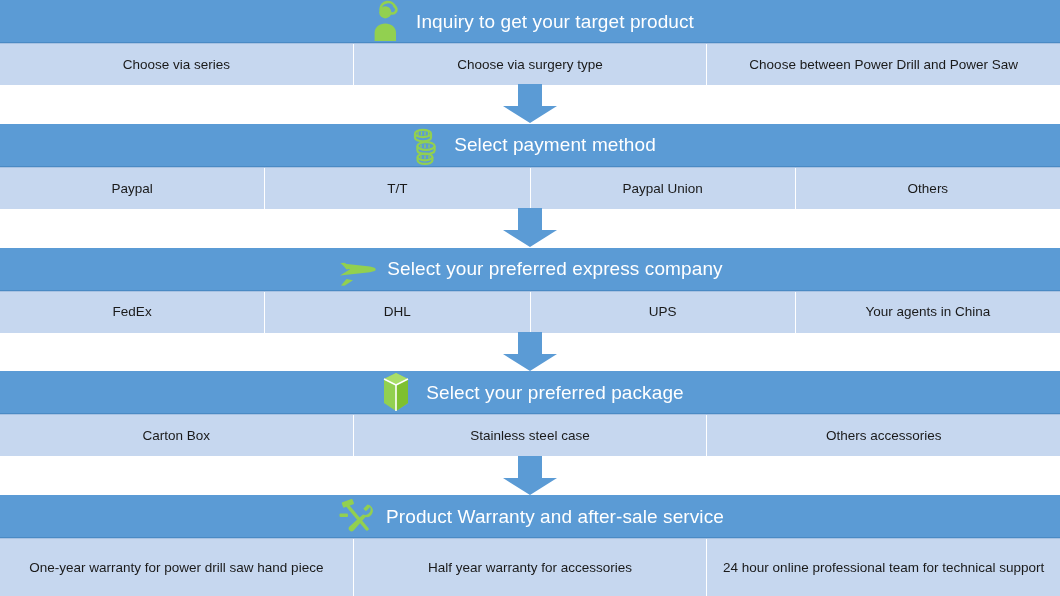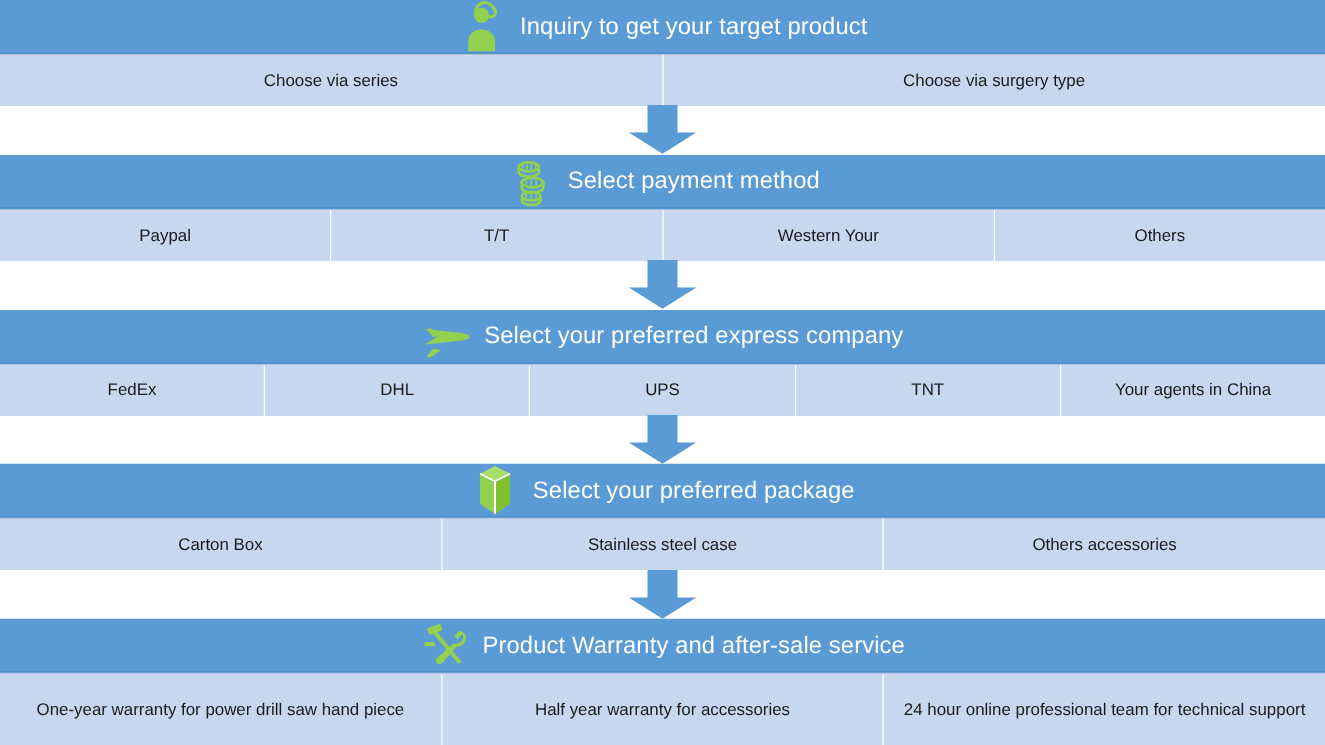--- a/index.html
+++ b/index.html
@@ -125,20 +125,21 @@
             <circle cx="19.3" cy="12.3" r="6.1" fill="#92d050"></circle>
             <path d="M8.6 41v-8.3c0-5.3 4.8-9.2 10.7-9.2s10.7 3.9 10.7 9.2V41z" fill="#92d050"></path>
           </svg>
         </span>
         <span class="stage-title">Inquiry to get your target product</span>
       </div>
     </div>
     <div class="stage-options">
       <div class="option">Choose via series</div>
       <div class="option">Choose via surgery type</div>
+      <div class="option">Choose  between Power Drill and Power Saw</div>
     </div>
   </div>
 
   <div class="connector">
     <svg class="arrow-down" viewBox="0 0 58 40">
       <polygon points="17,0 41,0 41,22 56,22 29,39 2,22 17,22" fill="#5b9bd5"></polygon>
     </svg>
   </div>
 
   <div class="stage">
@@ -167,21 +168,21 @@
               <line x1="25" y1="31.7" x2="25" y2="34.5"></line>
             </g>
           </svg>
         </span>
         <span class="stage-title">Select payment method</span>
       </div>
     </div>
     <div class="stage-options">
       <div class="option">Paypal</div>
       <div class="option">T/T</div>
-      <div class="option">Western Your</div>
+      <div class="option">Paypal Union</div>
       <div class="option">Others</div>
     </div>
   </div>
 
   <div class="connector">
     <svg class="arrow-down" viewBox="0 0 58 40">
       <polygon points="17,0 41,0 41,22 56,22 29,39 2,22 17,22" fill="#5b9bd5"></polygon>
     </svg>
   </div>
 
@@ -195,21 +196,20 @@
             <path d="M10.5 26l-5.5 6.5 3.5.3 8.5-5.6z" fill="#92d050" transform="translate(-1,5)"></path>
           </svg>
         </span>
         <span class="stage-title">Select your preferred express company</span>
       </div>
     </div>
     <div class="stage-options">
       <div class="option">FedEx</div>
       <div class="option">DHL</div>
       <div class="option">UPS</div>
-      <div class="option">TNT</div>
       <div class="option">Your agents in China</div>
     </div>
   </div>
 
   <div class="connector">
     <svg class="arrow-down" viewBox="0 0 58 40">
       <polygon points="17,0 41,0 41,22 56,22 29,39 2,22 17,22" fill="#5b9bd5"></polygon>
     </svg>
   </div>
 

